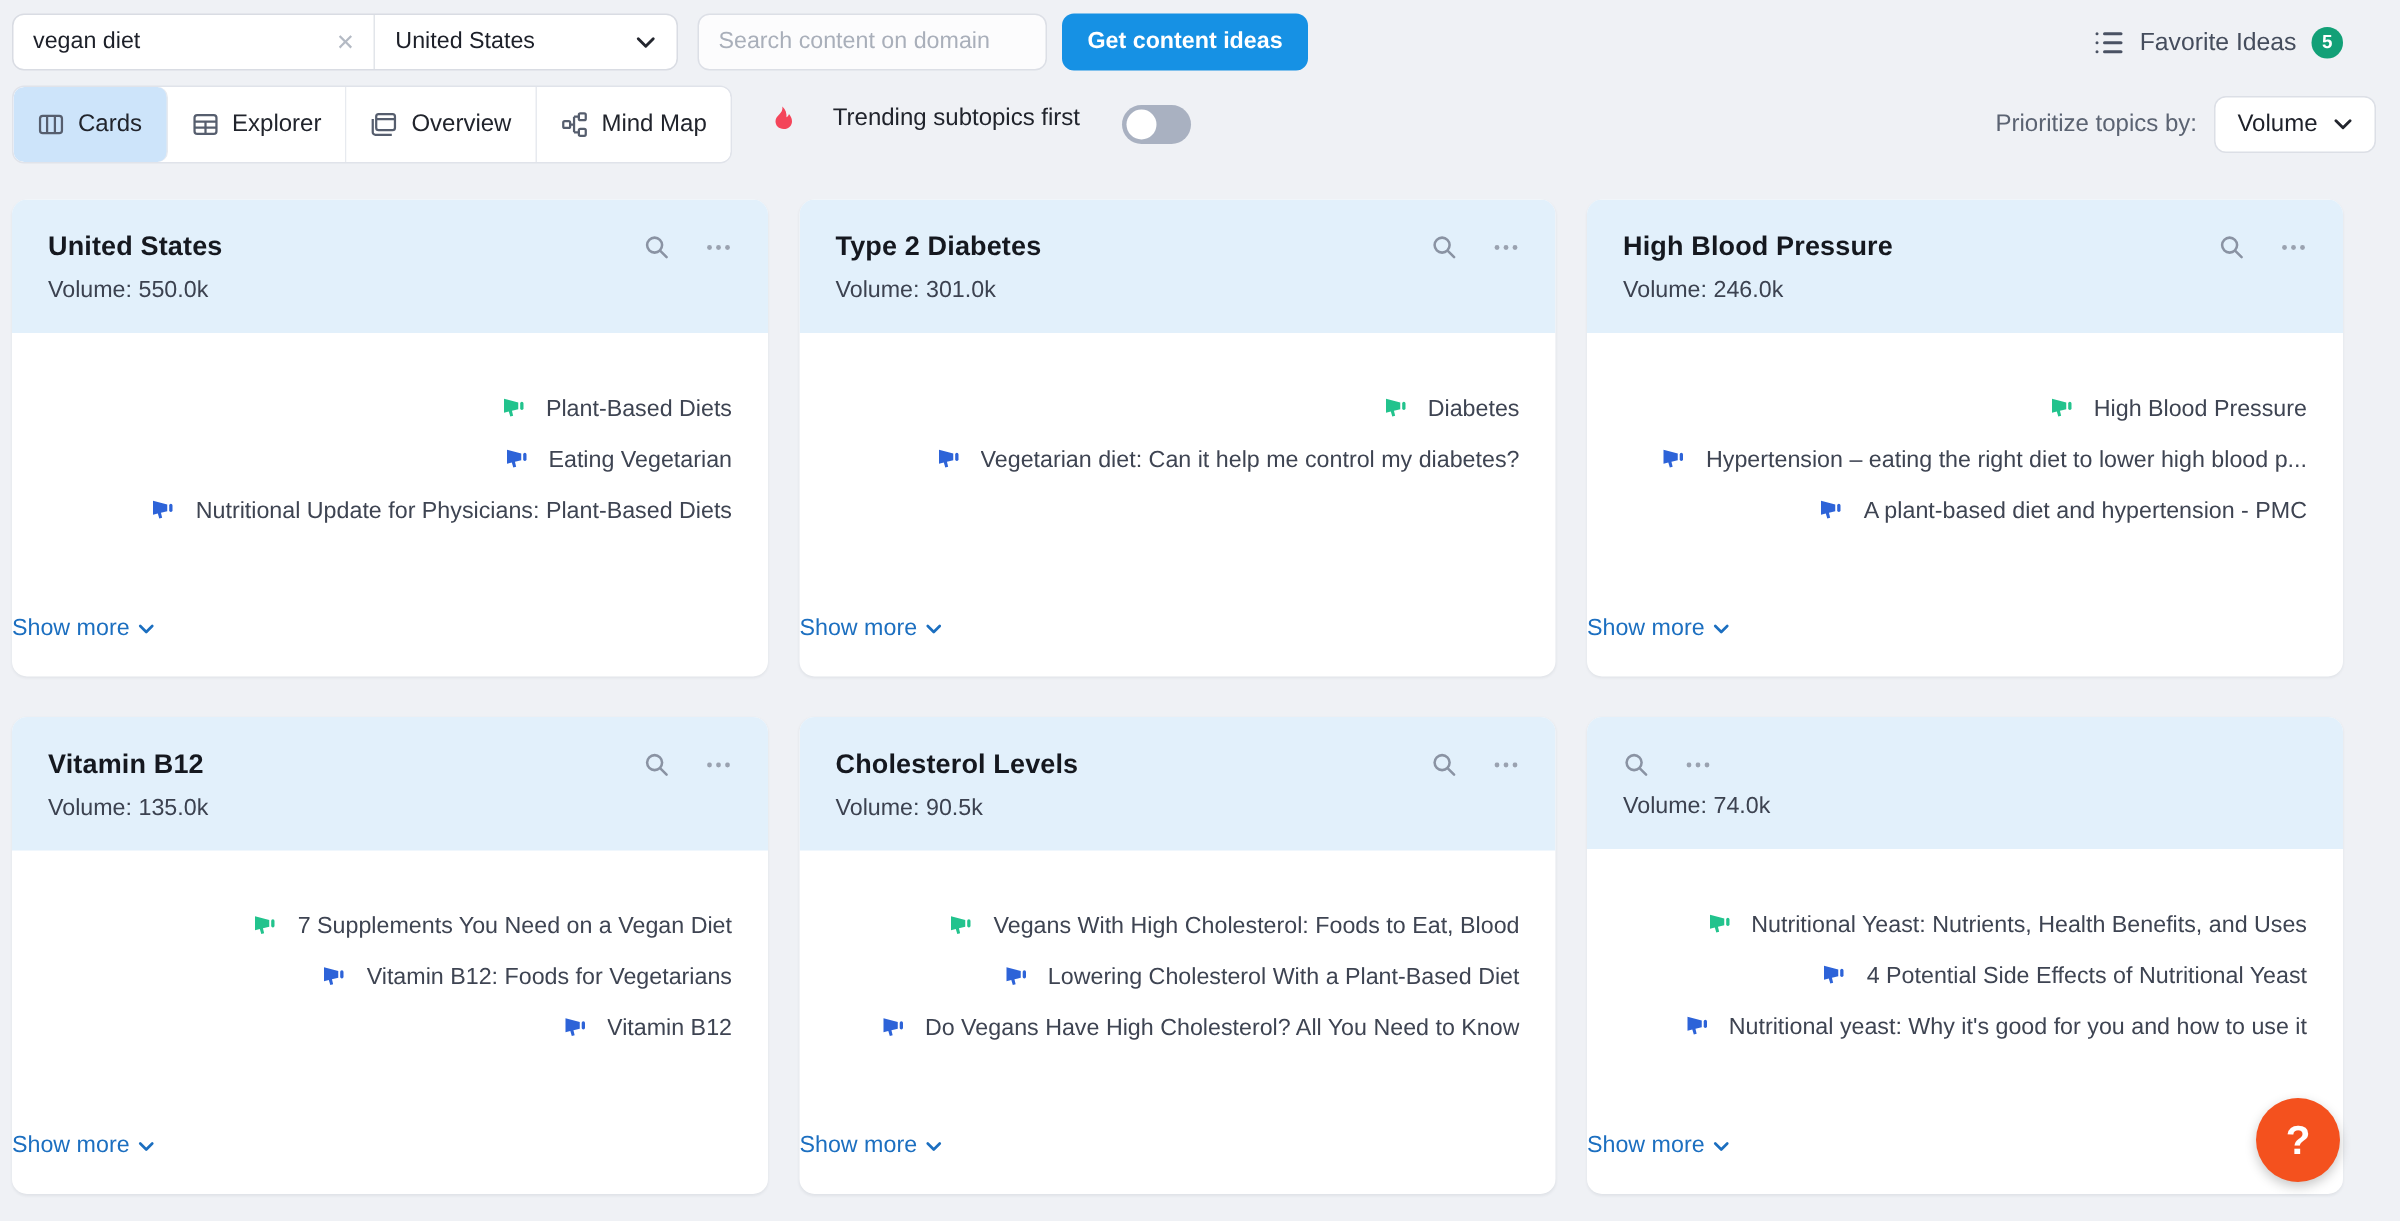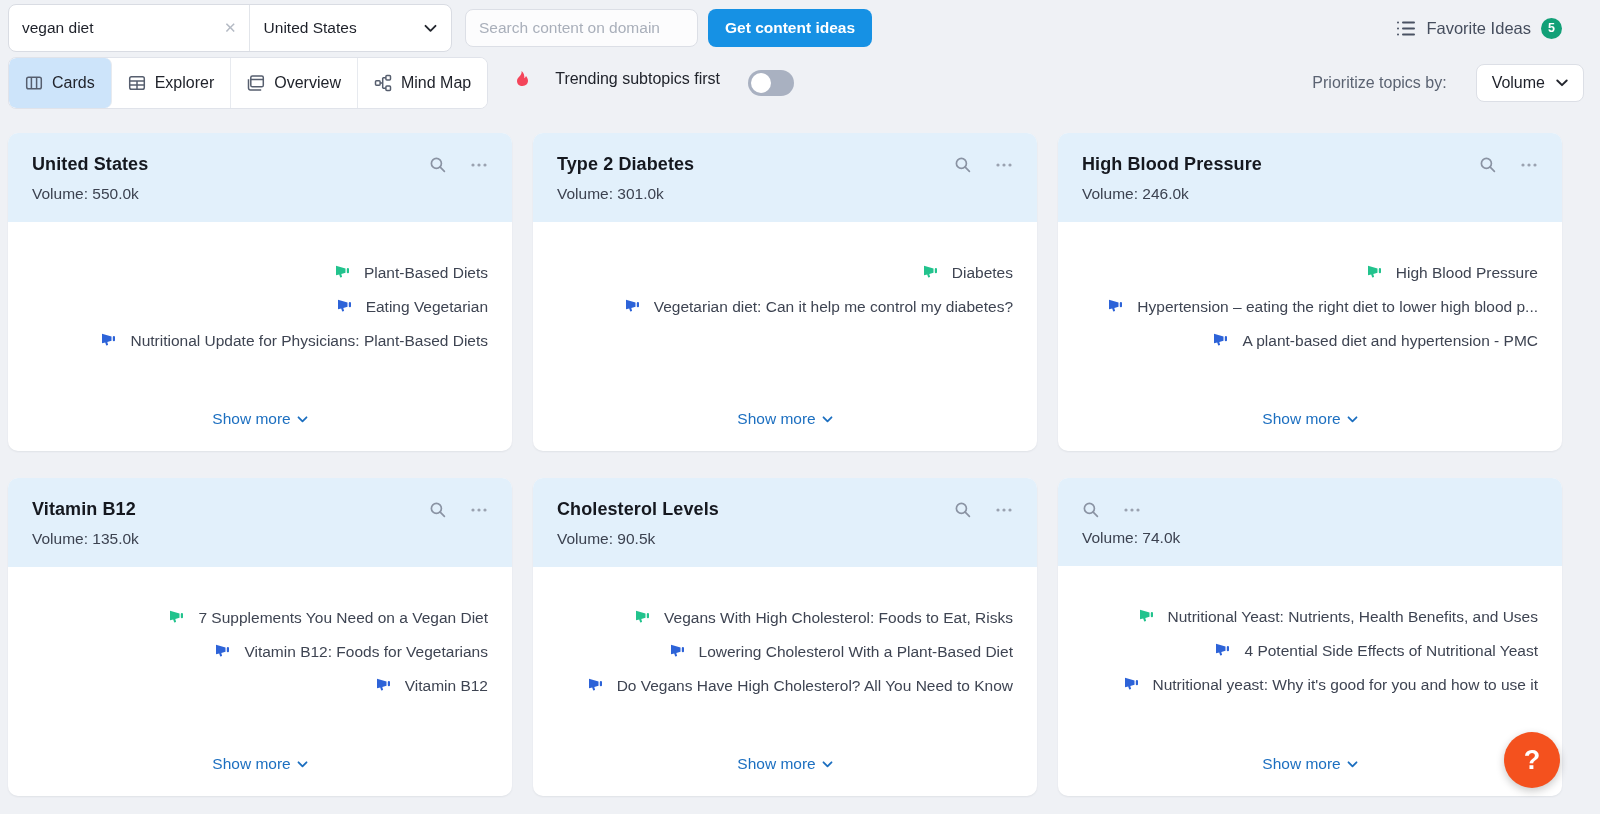--- a/index.html
+++ b/index.html
@@ -6,21 +6,21 @@
   html,body { width:1600px; height:814px; overflow:hidden; }
   body {
     font-family:"Liberation Sans","DejaVu Sans",sans-serif;
     background:#eff1f5;
     color:#1d2029;
   }
   
   .topbar { padding:9px 16px 0 8px; }
   .row1 { display:flex; align-items:center; height:38px; }
   .keyword-group {
-    display:flex; align-items:stretch; width:444px; height:48px;
+    display:flex; align-items:stretch; width:444px; height:38px;
     background:#fff; border:1px solid #d9dce3; border-radius:8px; overflow:hidden;
   }
   .keyword-wrap { flex:1; display:flex; align-items:center; padding:0 10px 0 13px; border-right:1px solid #e2e5ea; }
   .keyword-wrap input {
     flex:1; border:none; outline:none; font:15.5px "Liberation Sans",sans-serif; color:#1d2029; min-width:0; background:transparent;
   }
   .clear-x { color:#b4bac4; font-size:15px; cursor:pointer; padding:0 2px; }
   .country-select { width:228px; display:flex; align-items:center; padding:0 14px; cursor:pointer; }
   .country-select .val { flex:1; font-size:15.5px; color:#1d2029; }
   .domain-input {
@@ -43,21 +43,21 @@
   .seg {
     display:flex; align-items:center; gap:9px; padding:0 16px; font-size:16px; color:#21242c;
     border-right:1px solid #e7eaef; cursor:pointer; background:#fff;
   }
   .seg:last-child { border-right:none; }
   .seg.active { background:#cde4fa; border-radius:7px; }
   .seg svg { stroke:#565e6e; fill:none; stroke-width:1.5; }
   .trending { display:flex; gap:24px; margin-left:26px; font-size:16px; color:#21242c; }
   .toggle { width:46px; height:26px; border-radius:13px; background:#a9b1c1; position:relative; margin-left:4px; cursor:pointer; }
   .toggle .knob { position:absolute; left:3px; top:3px; width:20px; height:20px; border-radius:50%; background:#fff; }
-  .prioritize { margin-left:auto; display:flex; align-items:center;gap:18px; }
+  .prioritize { margin-left:auto; display:flex; align-items:center; }
   .prioritize .plabel { font-size:16px; color:#5b6372; }
   .volume-btn {
     margin-left:11px; height:38px; display:flex; align-items:center; gap:11px; padding:0 15px;
     background:#fff; border:1px solid #dcdfe6; border-radius:8px; font-size:16px; color:#1d2029; cursor:pointer;
   }
   
   .cards-grid {
     margin:30px 38px 0 8px;
     display:grid; grid-template-columns:repeat(3,1fr); gap:27px 21px;
   }
@@ -70,21 +70,21 @@
   .card-title { flex:1; font-size:18px; font-weight:bold; color:#15181f; letter-spacing:.1px; }
   .card-actions { display:flex; align-items:center; gap:23px; padding-top:2px; }
   .icon-btn { cursor:pointer; display:inline-flex; }
   .card-volume { margin-top:10px; font-size:15.5px; color:#3c4250; }
   .card-body { flex:1; padding:40px 24px 0; }
   .card-item { display:flex; align-items:flex-start; gap:13px; margin-bottom:13px; cursor:pointer;justify-content:flex-end; }
   .card-item .mega { flex:none; margin-top:2px; display:inline-flex; }
   .mega.green svg { fill:#22c38d; }
   .mega.blue svg { fill:#2d63d8; }
   .item-text { font-size:15.5px; line-height:21px; color:#3e4452; white-space:nowrap; overflow:hidden; text-overflow:ellipsis; }
-  .card-footer { text-align:center; padding-bottom:23px; }
+  .card-footer { text-align:left; padding-bottom:23px; }
   .show-more { display:inline-flex; align-items:center; gap:6px; color:#1c6fc0; font-size:15.5px; cursor:pointer; }
   
   .help-btn {
     position:absolute; right:40px; bottom:26px; width:56px; height:56px; border-radius:50%;
     background:#f4511e; color:#fff; font-size:27px; font-weight:bold;
     display:flex; align-items:center; justify-content:center;
     box-shadow:0 3px 8px rgba(0,0,0,.22); cursor:pointer;
   }
 </style>
 </head>
@@ -456,21 +456,21 @@
       <div class="card-volume"><span>Volume:</span> <span>90.5k</span></div>
     </header>
     <div class="card-body">
       <div class="card-item">
           <span class="mega green">
             <svg width="16" height="15" viewBox="0 0 16 15">
               <path d="M1 1.8 10.5 4.4 V8.8 L6.3 9.9 7.1 13.1 5.2 13.6 4.2 10.4 1 11.2 Z"></path>
               <rect x="11.8" y="3.9" width="2.2" height="5.4" rx="1.1"></rect>
             </svg>
           </span>
-          <span class="item-text">Vegans With High Cholesterol: Foods to Eat, Risks</span>
+          <span class="item-text">Vegans With High Cholesterol: Foods to Eat, Blood</span>
         </div>
       <div class="card-item">
           <span class="mega blue">
             <svg width="16" height="15" viewBox="0 0 16 15">
               <path d="M1 1.8 10.5 4.4 V8.8 L6.3 9.9 7.1 13.1 5.2 13.6 4.2 10.4 1 11.2 Z"></path>
               <rect x="11.8" y="3.9" width="2.2" height="5.4" rx="1.1"></rect>
             </svg>
           </span>
           <span class="item-text">Lowering Cholesterol With a Plant-Based Diet</span>
         </div>

